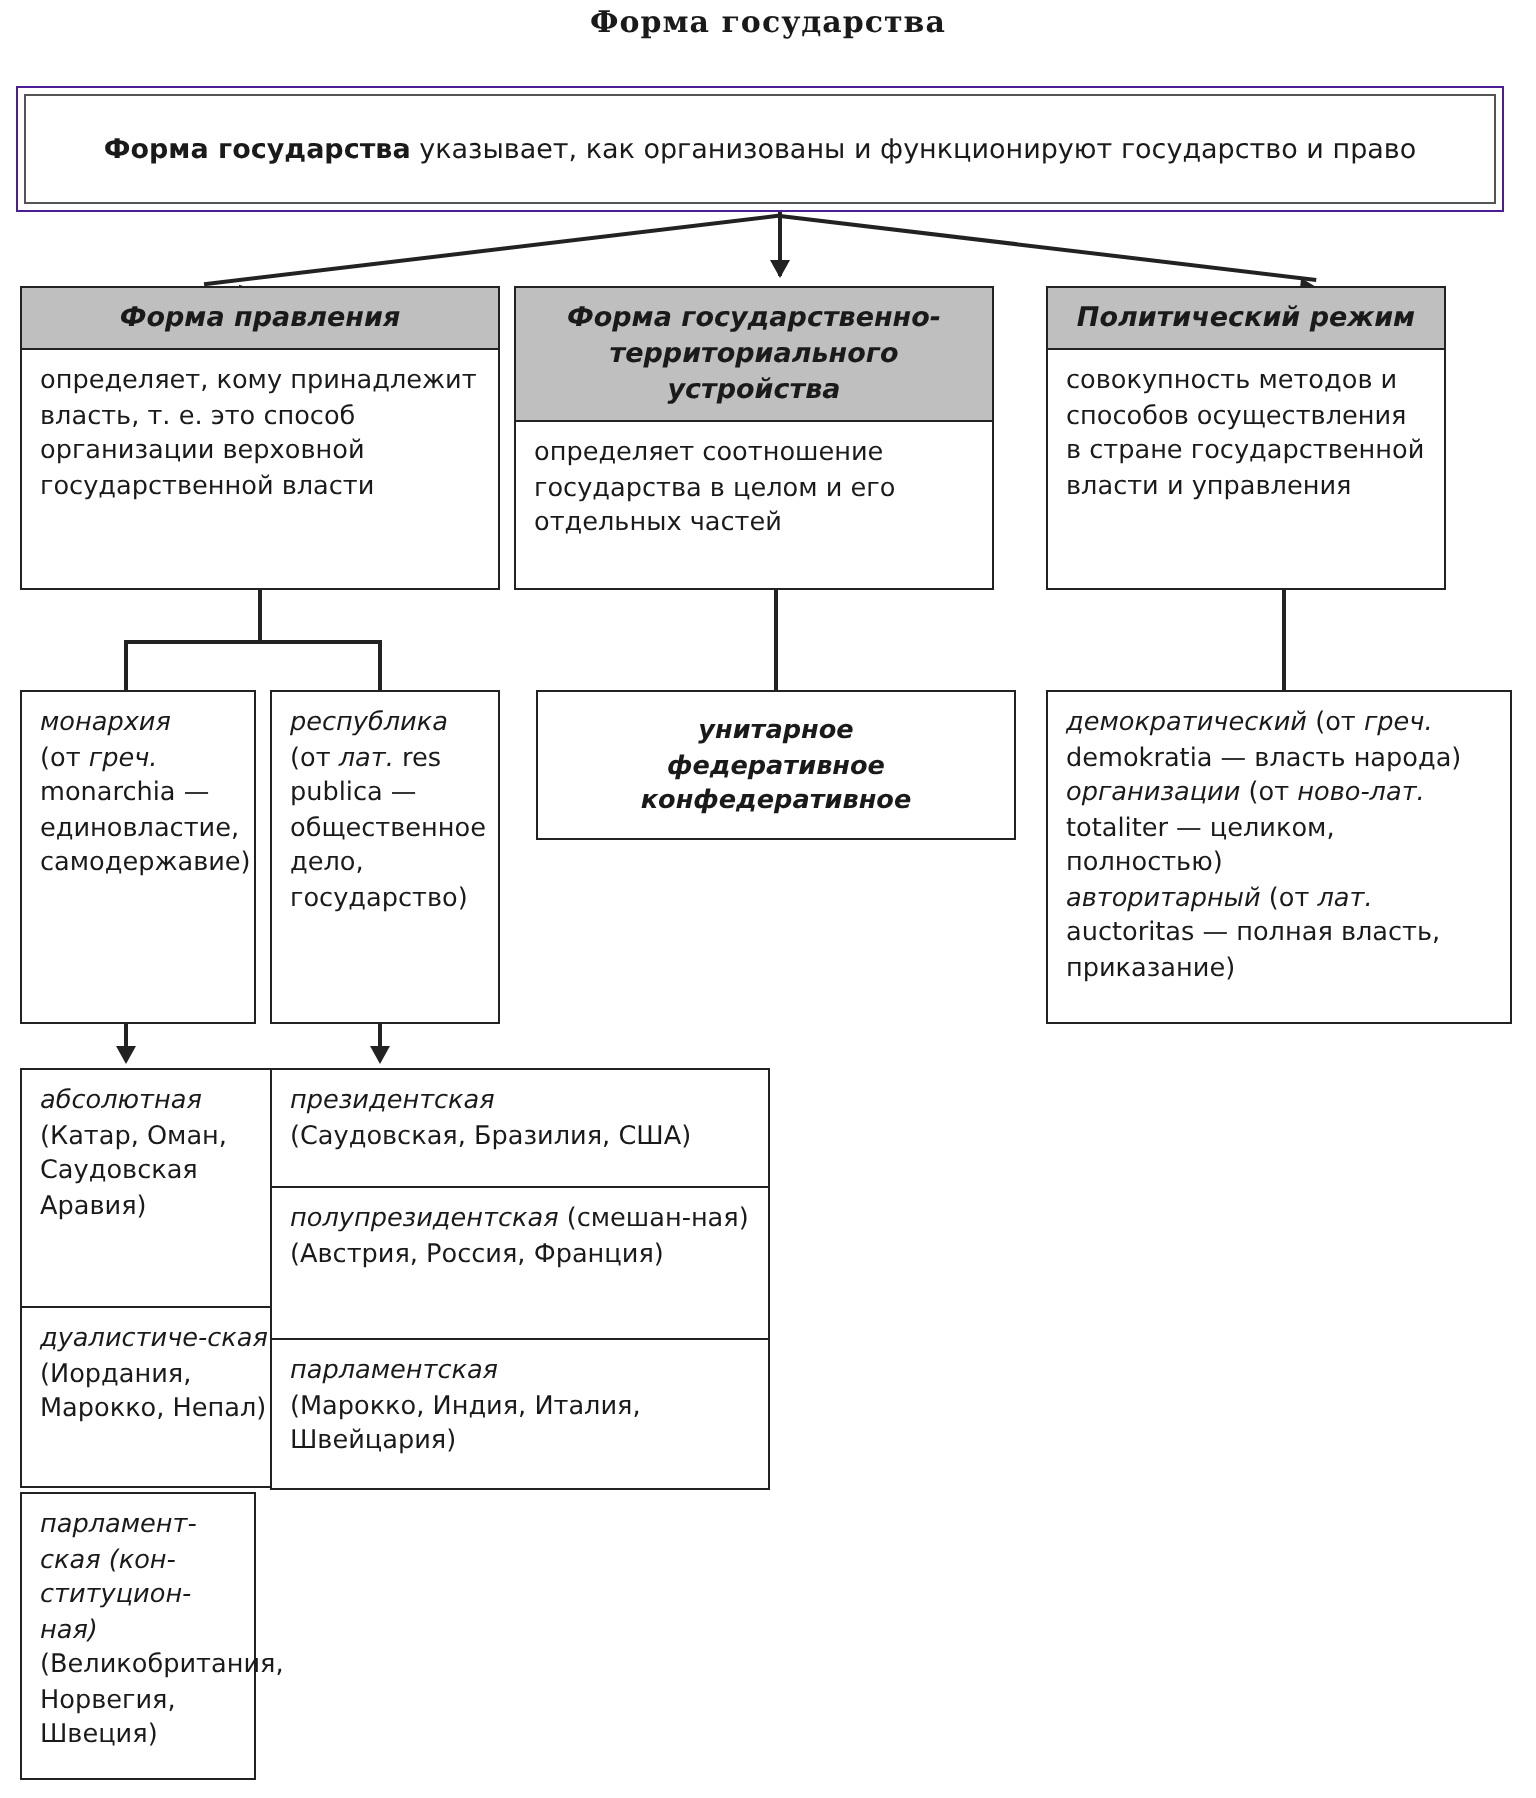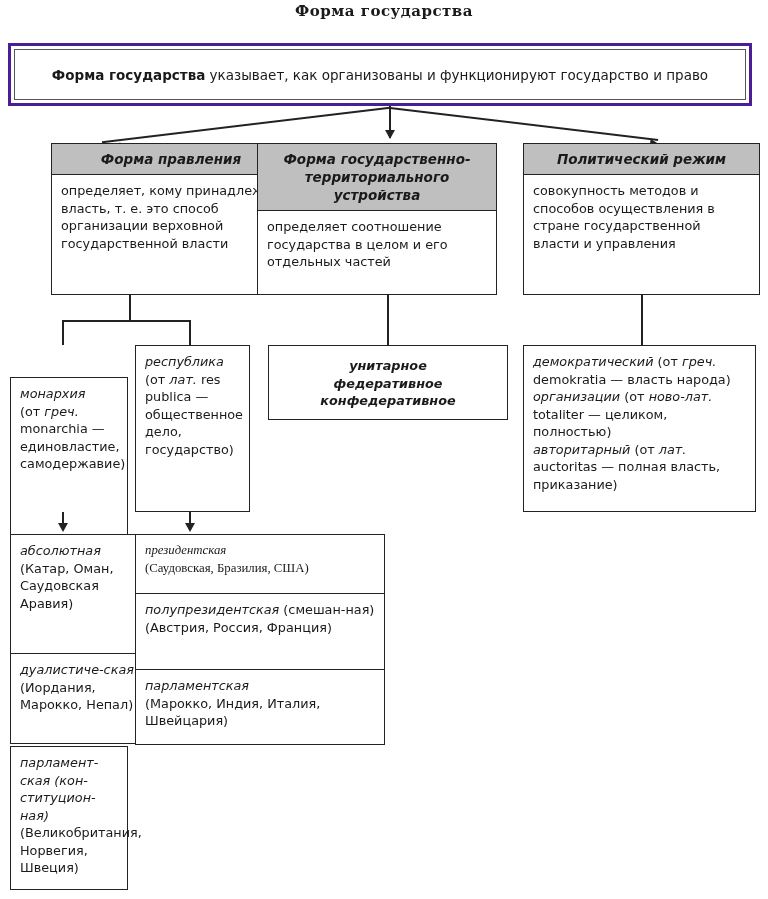--- a/index.html
+++ b/index.html
@@ -20,21 +20,21 @@
     font-family:"DejaVu Serif","Liberation Serif",serif;
     font-weight:bold;
     font-size:15px;
     letter-spacing:.5px;
     line-height:22px;
   }
 
   
   .topbox{
     position:absolute;left:8px;top:43px;width:744px;height:63px;
-    border:3px solid #4c1d95;
+    border:1px solid #4c1d95;
     background:#fff;
     box-sizing:border-box;
   }
   .topbox-inner{
     position:absolute;left:3px;top:3px;right:3px;bottom:3px;
     border:1px solid #555;
     background:#fff;
     display:flex;align-items:center;justify-content:center;
     box-sizing:border-box;
   }
@@ -127,44 +127,44 @@
 
   <div class="ln vl" style="left:389px;top:106px;height:32px;"></div>
   <div class="arrow-down" style="left:385px;top:130px;"></div>
 
   <div class="diag" style="left:390px;top:107px;width:290px;transform:rotate(173.2deg);"></div>
   <div class="arrow-head" style="left:131px;top:141px;transform:rotate(-7deg) translateX(-11px);"></div>
 
   <div class="diag" style="left:390px;top:107px;width:270px;transform:rotate(6.8deg);"></div>
   <div class="arrow-head" style="left:650px;top:139px;transform:rotate(6.8deg);"></div>
 
-  <div class="box" style="left:10px;top:143px;width:240px;height:152px;margin-left:41px;">
+  <div class="box" style="left:10px;top:143px;width:240px;height:152px;">
     <div class="hdr">Форма правления</div>
     <div class="body">определяет, кому принадлежит власть, т. е. это способ организации верховной государственной власти</div>
   </div>
 
   <div class="box" style="left:257px;top:143px;width:240px;height:152px;">
     <div class="hdr">Форма государственно-территориального устройства</div>
     <div class="body">определяет соотношение государства в целом и его отдельных частей</div>
   </div>
 
-  <div class="box" style="left:523px;top:143px;width:237px;height:152px;">
+  <div class="box" style="left:523px;top:143px;width:200px;height:152px;">
     <div class="hdr">Политический режим</div>
     <div class="body">совокупность методов и способов осуществления в стране государственной власти и управления</div>
   </div>
 
   <div class="ln vl" style="left:129px;top:295px;height:26px;"></div>
   <div class="ln hl" style="left:62px;top:320px;width:128px;"></div>
   <div class="ln vl" style="left:62px;top:320px;height:25px;"></div>
   <div class="ln vl" style="left:189px;top:320px;height:25px;"></div>
 
   <div class="ln vl" style="left:387px;top:295px;height:50px;"></div>
   <div class="ln vl" style="left:641px;top:295px;height:50px;"></div>
 
-  <div class="box" style="left:10px;top:345px;width:118px;height:167px;margin-top:32px;">
+  <div class="box" style="left:10px;top:345px;width:118px;height:167px;">
     <div class="body">
       <i>монархия</i><br>
       <span>(от </span><i>греч.</i><span> monarchia — единовластие, самодержавие)</span>
     </div>
   </div>
 
   <div class="box" style="left:135px;top:345px;width:115px;height:167px;">
     <div class="body">
       <i>республика</i><br>
       <span>(от </span><i>лат.</i><span> res publiса — общественное дело, государство)</span>
@@ -201,21 +201,21 @@
     </div>
   </div>
 
   <div class="box" style="left:10px;top:746px;width:118px;height:144px;">
     <div class="cell">
       <i>парламент-ская (кон-ституцион-ная)</i><span> (Великобритания, Норвегия, Швеция)</span>
     </div>
   </div>
 
   <div class="box" style="left:135px;top:534px;width:250px;height:211px;">
-    <div class="cell" style="height:58px;font-family:Liberation Serif, serif;">
+    <div class="cell" style="height:58px;">
       <i>президентская</i><br><span>(Саудовская, Бразилия, США)</span>
     </div>
     <div class="cell" style="height:76px;">
       <i>полупрезидентская</i><span> (смешан-ная)</span><br><span>(Австрия, Россия, Франция)</span>
     </div>
     <div class="cell" style="height:77px;">
       <i>парламентская</i><br><span>(Марокко, Индия, Италия, Швейцария)</span>
     </div>
   </div>
 

